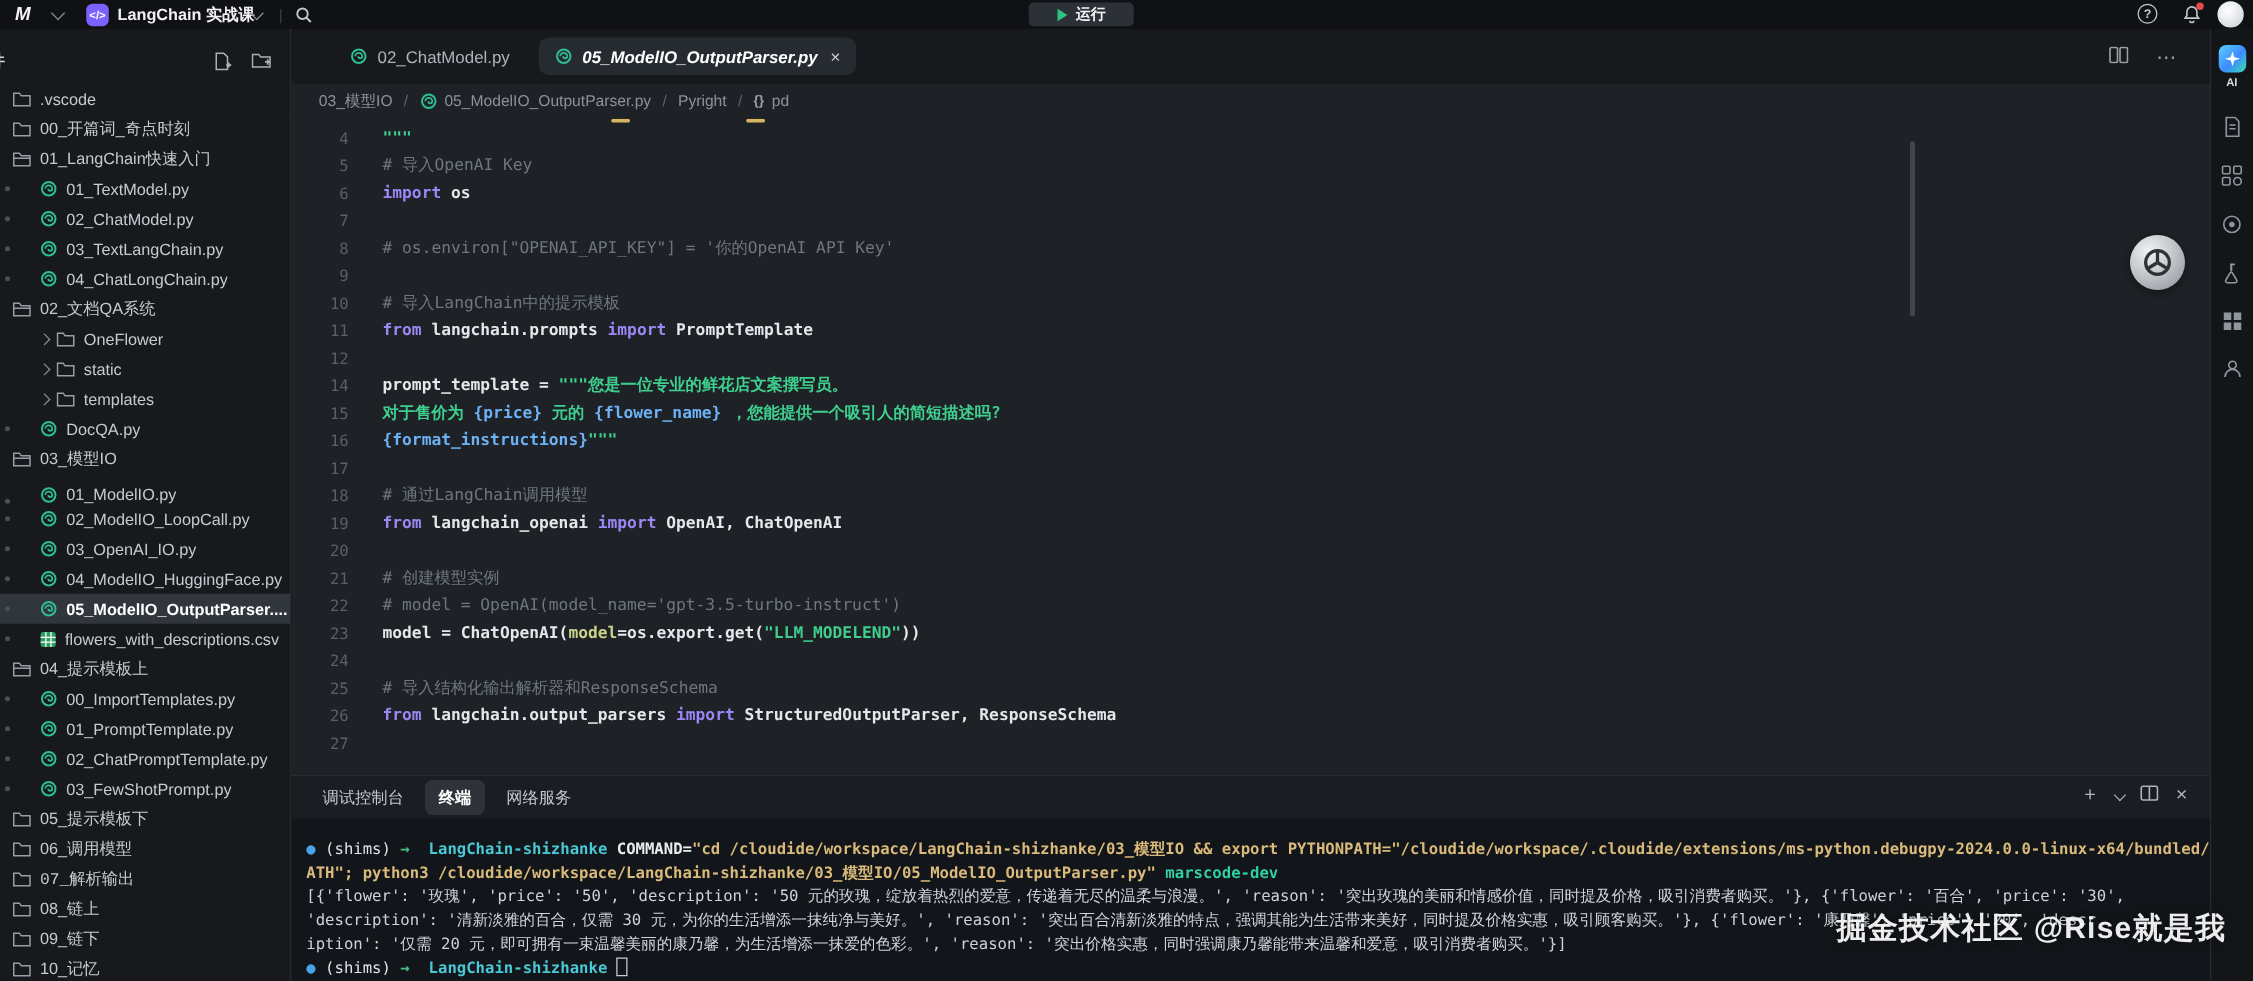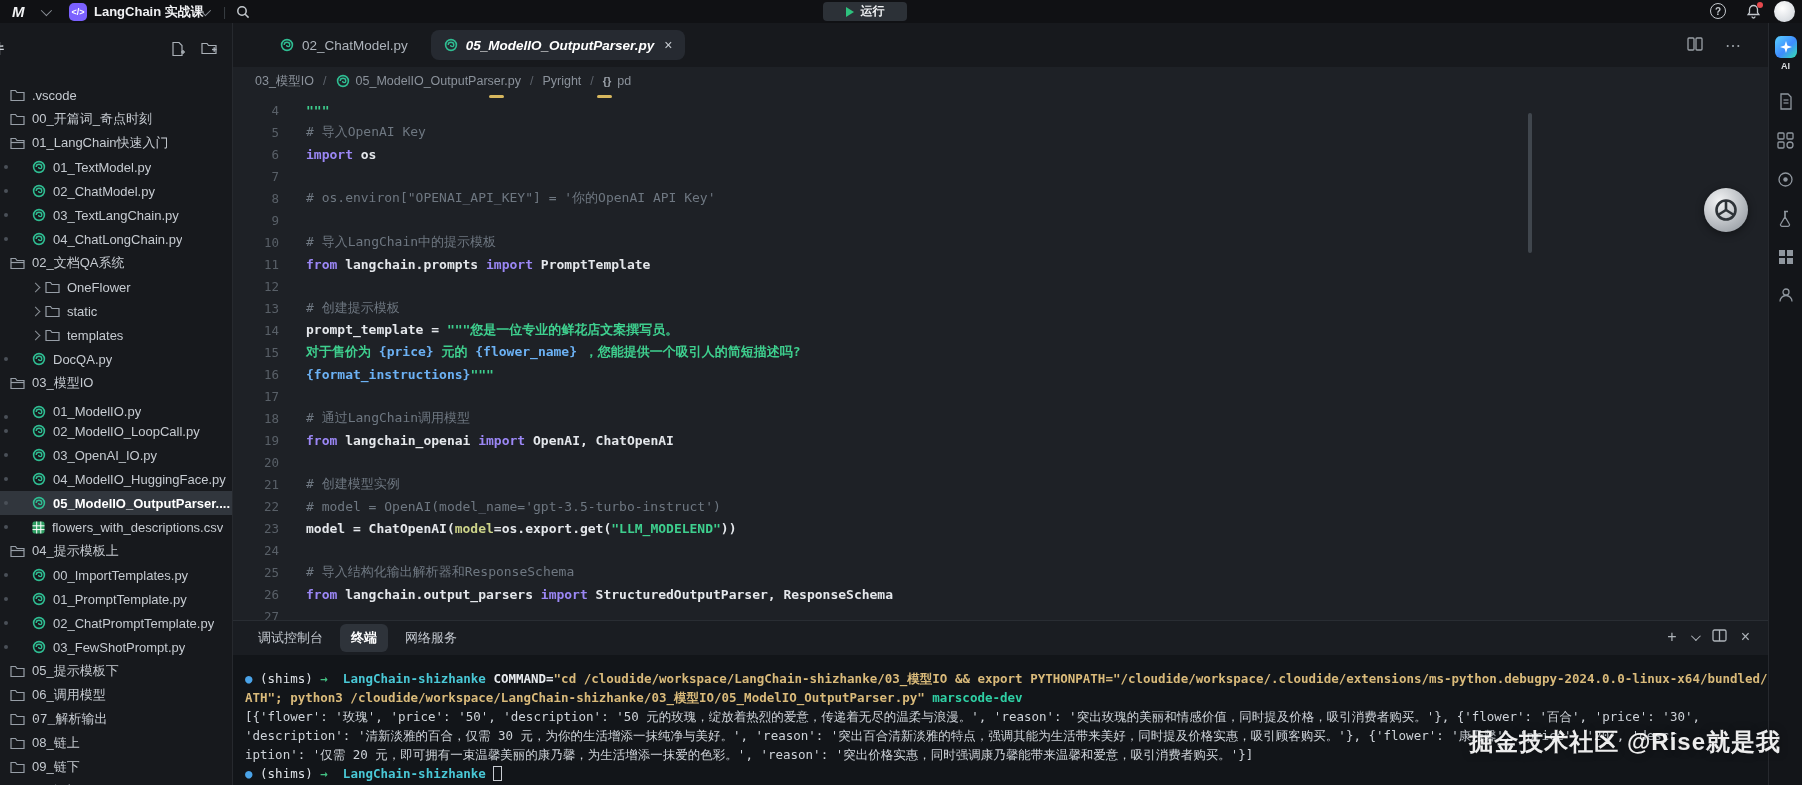--- a/index.html
+++ b/index.html
@@ -163,21 +163,21 @@
       <span>
         <svg width="17" height="15" viewBox="0 0 17 15">
             <path d="M1 2.5 h5 l1.5 2 h7.5 v8 h-14 z" fill="none" stroke="#aab0b7" stroke-width="1.2"></path>
             <line x1="11" y1="8.5" x2="15.5" y2="8.5" stroke="#aab0b7" stroke-width="1.4"></line>
             <line x1="13.2" y1="6.3" x2="13.2" y2="10.7" stroke="#aab0b7" stroke-width="1.4"></line>
           </svg>
       </span>
     </span>
   </div>
   <div class="tree" id="file-tree">
-      <div class="tree-row" style="padding-left: 10px; margin-top: 16px;">
+      <div class="tree-row" style="padding-left: 10px;">
         <span class="tr-icon">
           <svg width="15" height="13" viewBox="0 0 15 13">
             <path d="M1 1.5 h4.5 l1.5 2 h7 v8 h-13 z" fill="none" stroke="#979ea7" stroke-width="1.2"></path>
           </svg>
         </span>
         <span class="tr-label">.vscode</span>
       </div>
       <div class="tree-row" style="padding-left: 10px;">
         <span class="tr-icon">
           <svg width="15" height="13" viewBox="0 0 15 13">
@@ -517,21 +517,20 @@
     <div id="code-lines">
         <div class="code-line"><span class="ln">4</span><span class="code-text"><span class="c-str">"""</span></span></div>
         <div class="code-line"><span class="ln">5</span><span class="code-text"><span class="c-com"># 导入OpenAI Key</span></span></div>
         <div class="code-line"><span class="ln">6</span><span class="code-text"><span class="c-kw">import</span><span class="c-txt"> os</span></span></div>
         <div class="code-line"><span class="ln">7</span><span class="code-text"></span></div>
         <div class="code-line"><span class="ln">8</span><span class="code-text"><span class="c-com"># os.environ["OPENAI_API_KEY"] = '你的OpenAI API Key'</span></span></div>
         <div class="code-line"><span class="ln">9</span><span class="code-text"></span></div>
         <div class="code-line"><span class="ln">10</span><span class="code-text"><span class="c-com"># 导入LangChain中的提示模板</span></span></div>
         <div class="code-line"><span class="ln">11</span><span class="code-text"><span class="c-kw">from</span><span class="c-txt"> langchain.prompts </span><span class="c-kw">import</span><span class="c-txt"> PromptTemplate</span></span></div>
         <div class="code-line"><span class="ln">12</span><span class="code-text"></span></div>
-        <div class="code-line"><span class="ln">13</span><span class="code-text"><span class="c-com"># 创建提示模板</span></span></div>
         <div class="code-line"><span class="ln">14</span><span class="code-text"><span class="c-txt">prompt_template = </span><span class="c-str">"""您是一位专业的鲜花店文案撰写员。</span></span></div>
         <div class="code-line"><span class="ln">15</span><span class="code-text"><span class="c-str">对于售价为 </span><span class="c-var">{price}</span><span class="c-str"> 元的 </span><span class="c-var">{flower_name}</span><span class="c-str"> ，您能提供一个吸引人的简短描述吗?</span></span></div>
         <div class="code-line"><span class="ln">16</span><span class="code-text"><span class="c-var">{format_instructions}</span><span class="c-str">"""</span></span></div>
         <div class="code-line"><span class="ln">17</span><span class="code-text"></span></div>
         <div class="code-line"><span class="ln">18</span><span class="code-text"><span class="c-com"># 通过LangChain调用模型</span></span></div>
         <div class="code-line"><span class="ln">19</span><span class="code-text"><span class="c-kw">from</span><span class="c-txt"> langchain_openai </span><span class="c-kw">import</span><span class="c-txt"> OpenAI, ChatOpenAI</span></span></div>
         <div class="code-line"><span class="ln">20</span><span class="code-text"></span></div>
         <div class="code-line"><span class="ln">21</span><span class="code-text"><span class="c-com"># 创建模型实例</span></span></div>
         <div class="code-line"><span class="ln">22</span><span class="code-text"><span class="c-com"># model = OpenAI(model_name='gpt-3.5-turbo-instruct')</span></span></div>
         <div class="code-line"><span class="ln">23</span><span class="code-text"><span class="c-txt">model = ChatOpenAI(</span><span class="c-param">model</span><span class="c-txt">=os.export.get(</span><span class="c-str">"LLM_MODELEND"</span><span class="c-txt">))</span></span></div>

